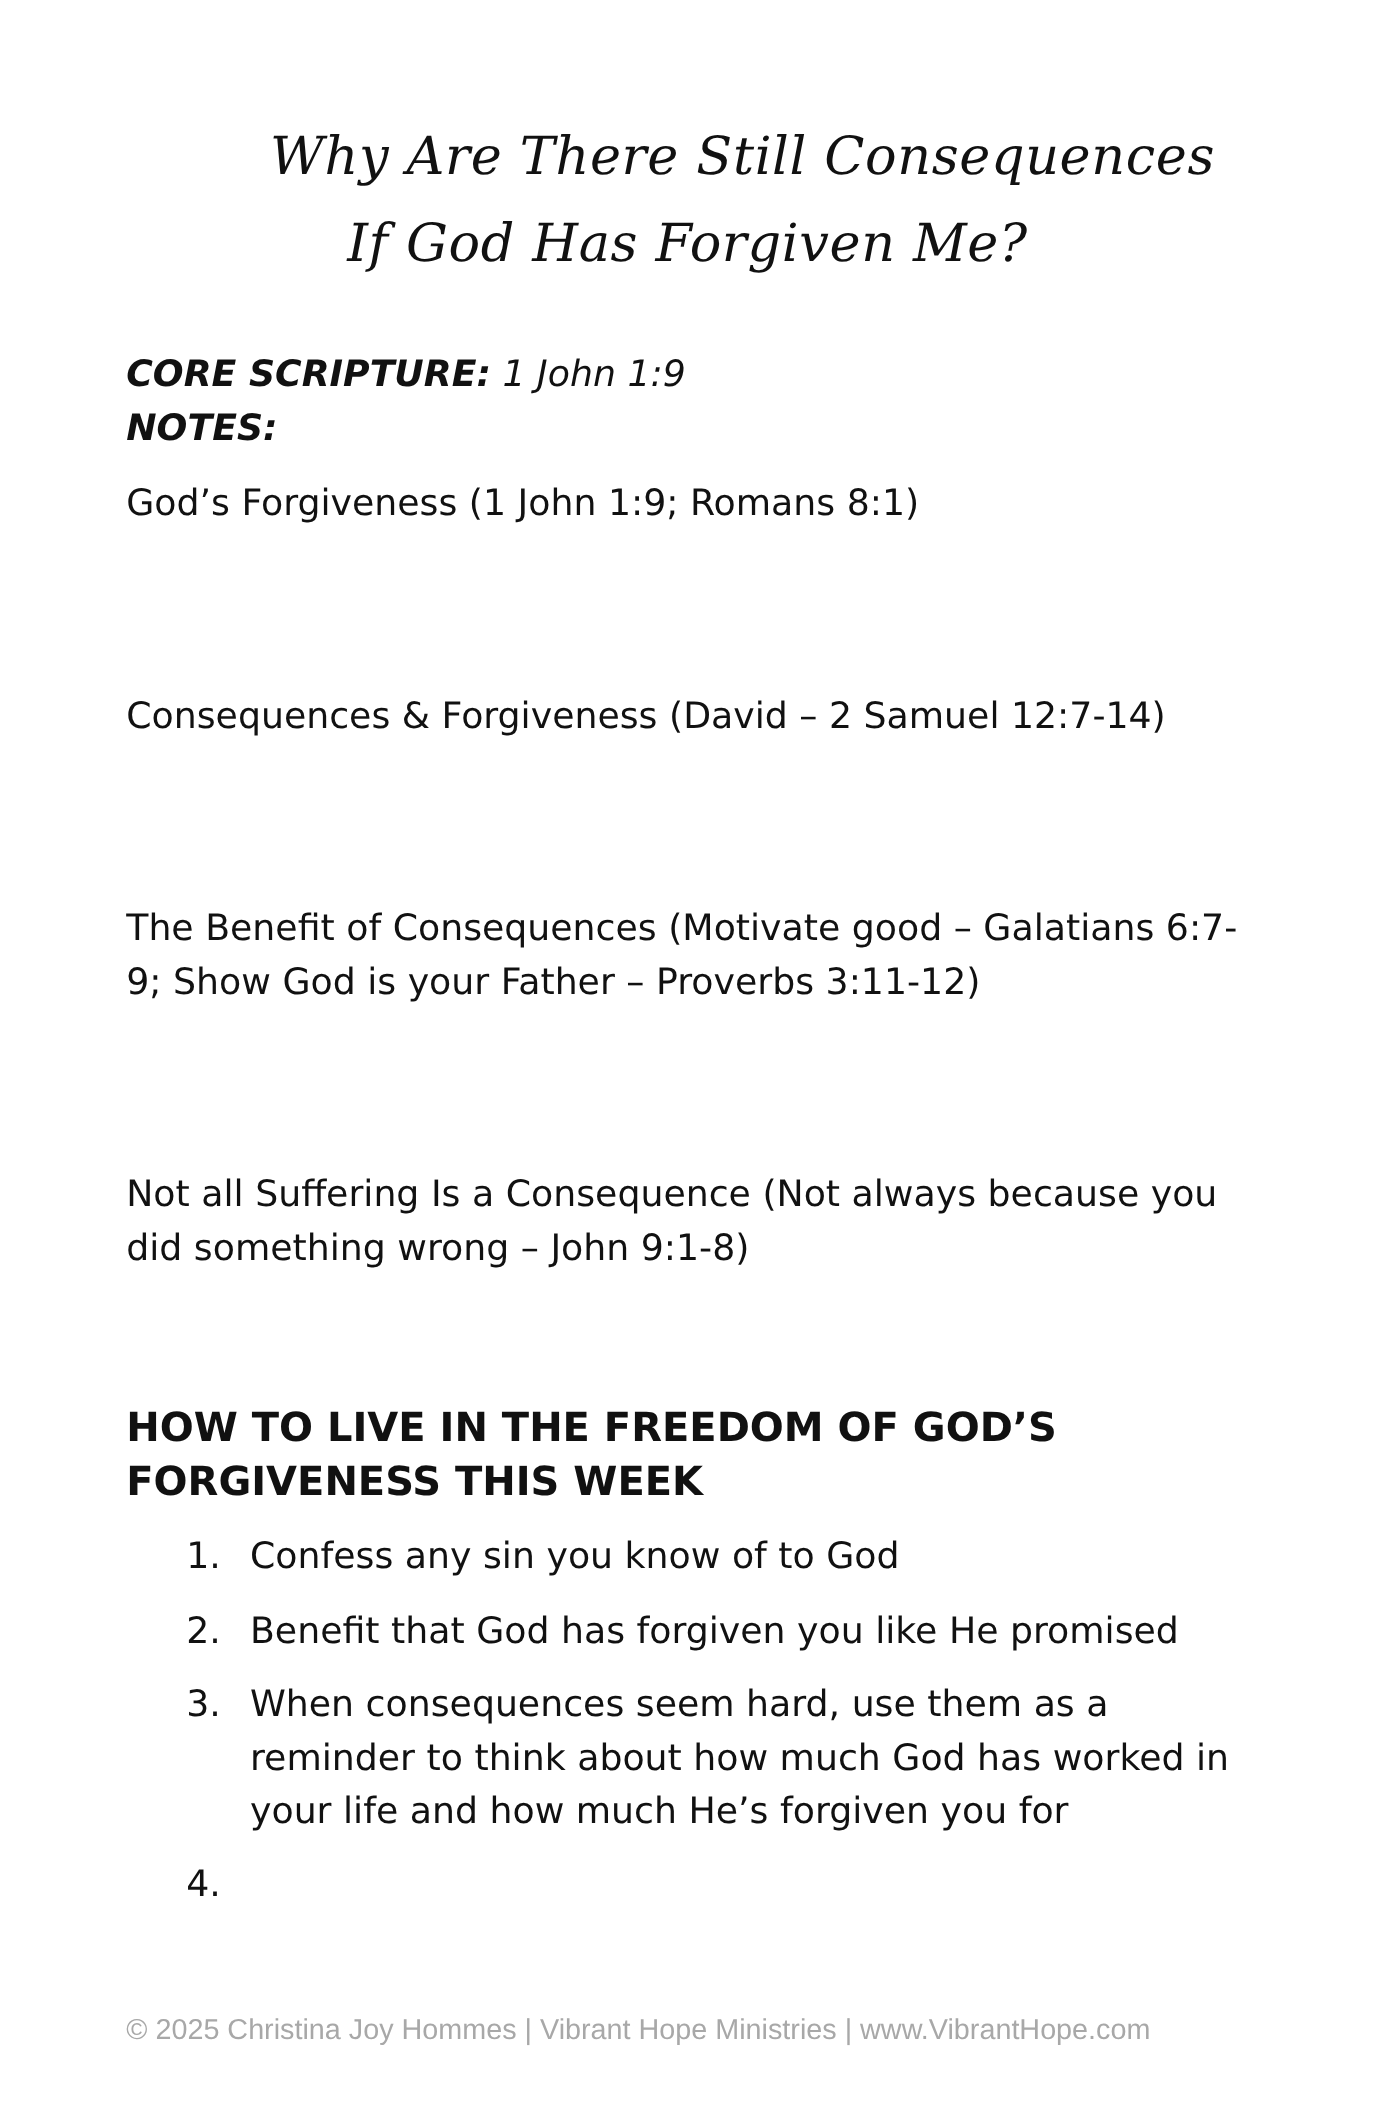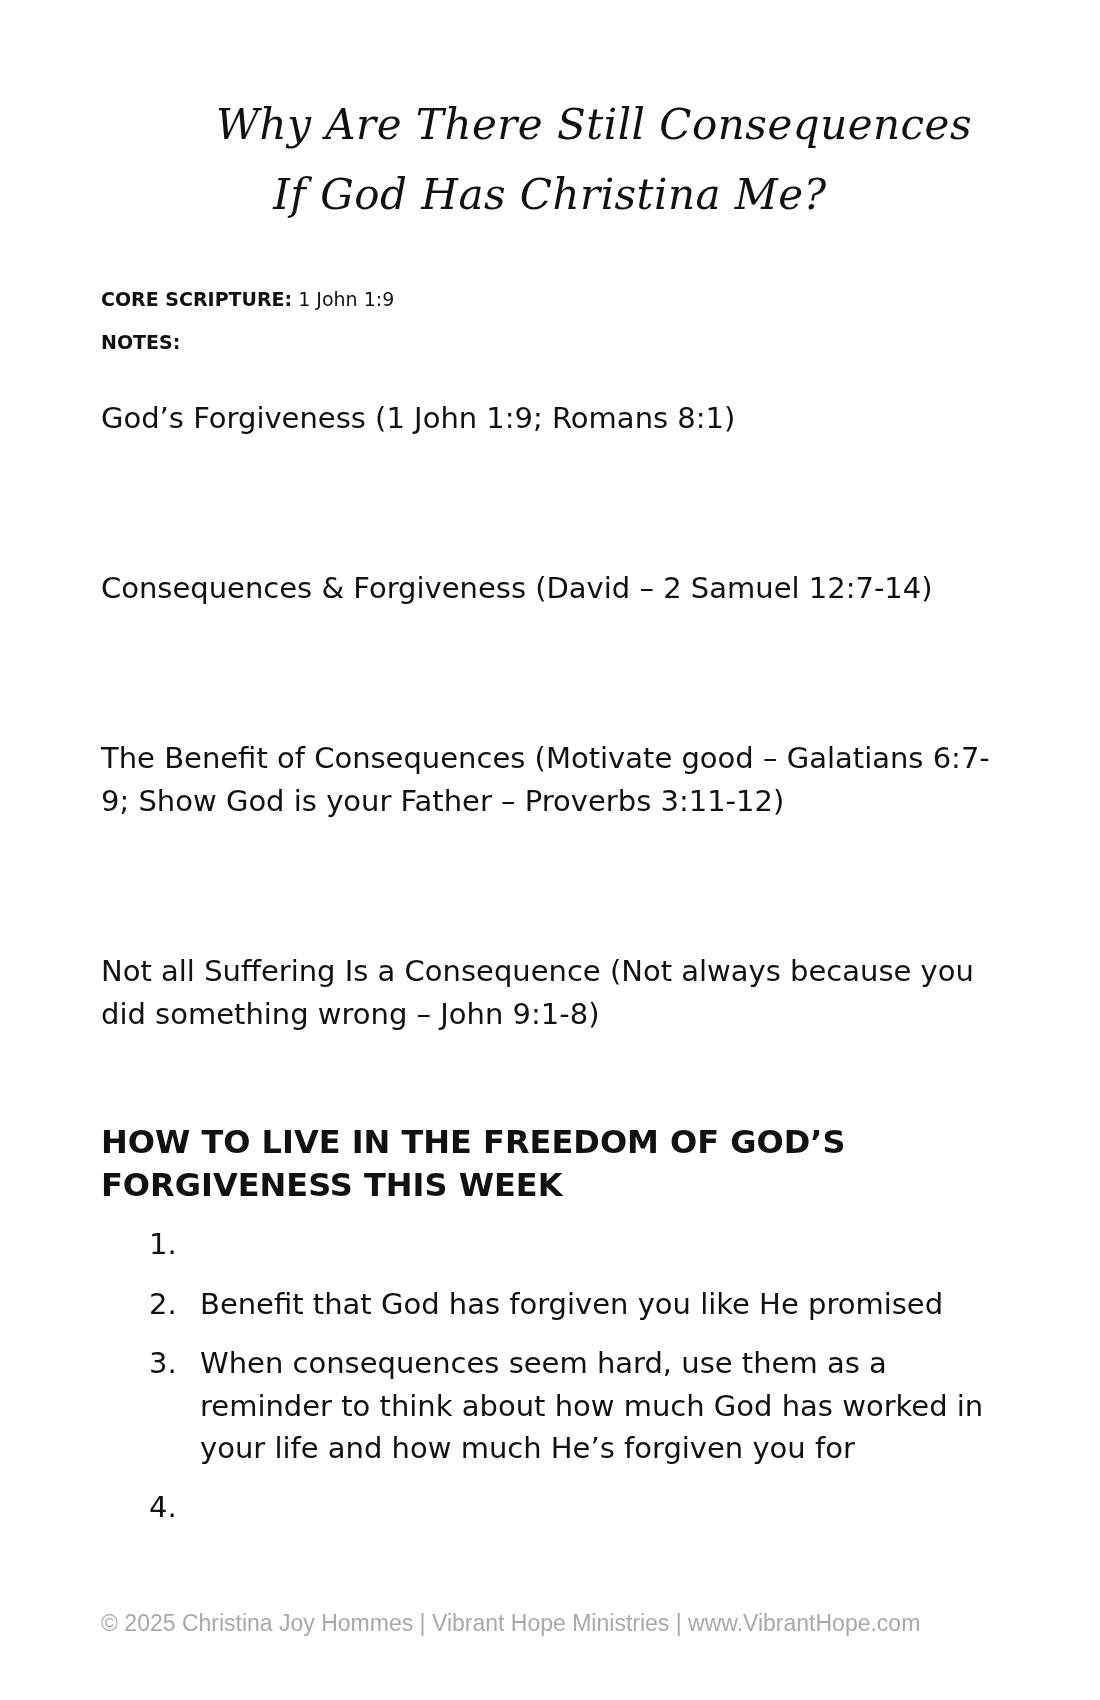--- a/index.html
+++ b/index.html
@@ -1,50 +1,51 @@
 <!DOCTYPE html>
 <html><head>
 <meta charset="utf-8">
 <style>
   html, body { margin: 0; padding: 0; background: #ffffff; }
   body { width: 1100px; height: 1700px; position: relative; overflow: hidden; font-family: "DejaVu Sans", sans-serif; color: #111; }
   .title { position: absolute; left: 0; width: 1100px; text-align: center; font-family: "DejaVu Serif", serif; font-style: italic; font-size: 42px; color: #111; letter-spacing: 0.5px; }
   .t1 { top: 100px; padding-left: 44px; }
   .t2 { top: 170px; }
-  .line { position: absolute; left: 101px; font-size: 19px; line-height: 42px; white-space: nowrap; }
+  .line { position: absolute; left: 101px; font-size: 29px; line-height: 42px; white-space: nowrap; font-style: italic; }
   .bold { font-weight: bold; }
-  .para { position: absolute; left: 101px; width: 900px; font-size: 29px; line-height: 42.5px; margin-top: 16px; }
+  .para { position: absolute; left: 101px; width: 900px; font-size: 29px; line-height: 42.5px; }
   .heading { position: absolute; left: 101px; width: 900px; font-size: 32px; line-height: 43px; font-weight: bold; }
   .list { position: absolute; left: 101px; width: 900px; margin: 0; padding: 0; list-style: none; }
   .list li { position: relative; padding-left: 99px; font-size: 29px; line-height: 42.5px; }
   .list .num { position: absolute; left: 48px; top: 0; }
   .footer { position: absolute; left: 101px; top: 1610px; font-family: "Liberation Sans", sans-serif; font-size: 23px; color: #a8a8a8; white-space: nowrap; }
 </style>
 </head>
 <body>
 
 <div class="title t1">Why Are There Still Consequences</div>
-<div class="title t2">If God Has Christina Me?</div>
+<div class="title t2">If God Has Forgiven Me?</div>
 
 <div class="line" style="top:278px;">
   <span class="bold">CORE SCRIPTURE:</span>
   <span>1 John 1:9</span>
 </div>
 <div class="line bold" style="top:321px;text-align:center;">NOTES:</div>
 
 <div class="para" style="top:381px;">God’s Forgiveness (1 John 1:9; Romans 8:1)</div>
 <div class="para" style="top:551px;">Consequences &amp; Forgiveness (David – 2 Samuel 12:7-14)</div>
 <div class="para" style="top:721px;">The Benefit of Consequences (Motivate good – Galatians 6:7-9; Show God is your Father – Proverbs 3:11-12)</div>
 <div class="para" style="top:934px;">Not all Suffering Is a Consequence (Not always because you did something wrong – John 9:1-8)</div>
 
 <div class="heading" style="top:1121px;">HOW TO LIVE IN THE FREEDOM OF GOD’S FORGIVENESS THIS WEEK</div>
 
 <ol class="list">
   <li style="position:absolute; top:1223px; width:900px;">
     <span class="num">1.</span>
+    <span>Confess any sin you know of to God</span>
   </li>
   <li style="position:absolute; top:1283px; width:900px;">
     <span class="num">2.</span>
     <span>Benefit that God has forgiven you like He promised</span>
   </li>
   <li style="position:absolute; top:1342px; width:810px;">
     <span class="num">3.</span>
     <span>When consequences seem hard, use them as a reminder to think about how much God has worked in your life and how much He’s forgiven you for</span>
   </li>
   <li style="position:absolute; top:1486px; width:830px;">

